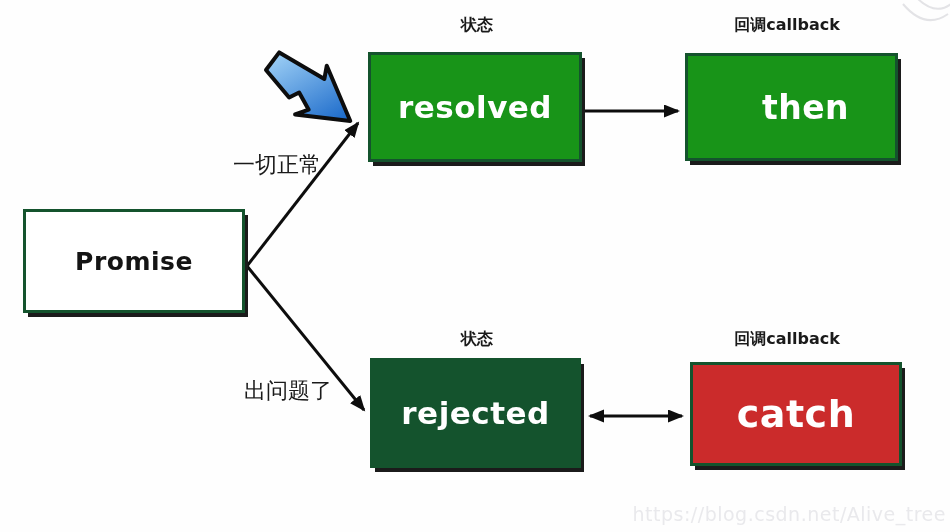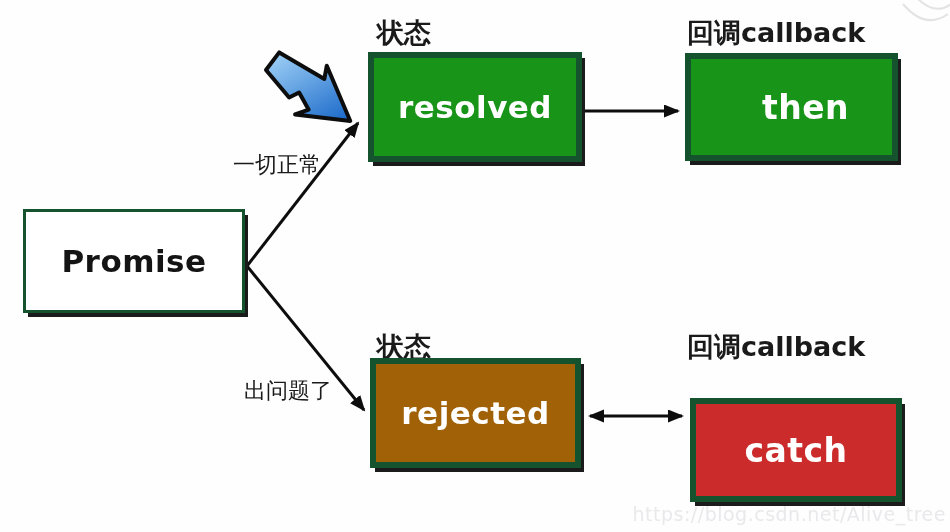--- a/index.html
+++ b/index.html
@@ -20,43 +20,43 @@
     left: 0; top: 0;
     width: 950px; height: 532px;
     z-index: 1;
   }
   .node {
     position: absolute;
     z-index: 2;
     display: flex;
     align-items: center;
     justify-content: center;
-    border: 6px solid #14532d;
+    border: 3px solid #14532d;
     box-shadow: 4px 5px 0 -1px #1b1b1b;
     color: #ffffff;
     font-weight: bold;
     letter-spacing: 0.5px;
   }
   .node-promise {
     left: 23px; top: 209px; width: 222px; height: 104px;
     background: #ffffff;
     color: #141414;
-    font-size: 31px;
+    font-size: 25px;
     border-width: 3px;
   }
   .node-resolved { left: 368px; top: 52px;  width: 214px; height: 110px; font-size: 31px; }
   .node-then     { left: 685px; top: 53px;  width: 213px; height: 108px; font-size: 33px; }
   .node-rejected { left: 370px; top: 358px; width: 211px; height: 110px; font-size: 31px; }
-  .node-catch    { left: 690px; top: 362px; width: 212px; height: 104px; font-size: 33px; margin-top: 36px; }
+  .node-catch    { left: 690px; top: 362px; width: 212px; height: 104px; font-size: 38px; }
   .col-header {
     position: absolute;
     z-index: 2;
     width: 200px;
-    text-align: left;
-    font-size: 27px;
+    text-align: center;
+    font-size: 16px;
     font-weight: 600;
     color: #1a1a1a;
   }
   .hdr-state-top     { left: 377px; top: 15px; }
   .hdr-callback-top  { left: 687px; top: 15px; }
   .hdr-state-bottom  { left: 377px; top: 329px; }
   .hdr-callback-bottom { left: 687px; top: 329px; }
   .edge-label {
     position: absolute;
     z-index: 2;
@@ -111,21 +111,21 @@
   </svg>
 
   <div class="col-header hdr-state-top">状态</div>
   <div class="col-header hdr-callback-top">回调callback</div>
   <div class="col-header hdr-state-bottom">状态</div>
   <div class="col-header hdr-callback-bottom">回调callback</div>
 
   <div class="node node-promise">Promise</div>
   <div class="node node-resolved" style="background: rgb(24, 148, 24);">resolved</div>
   <div class="node node-then" style="background: rgb(24, 148, 24); padding-left: 28px;">then</div>
-  <div class="node node-rejected" style="background: #a16207;">rejected</div>
+  <div class="node node-rejected" style="background: #14532d;">rejected</div>
   <div class="node node-catch" style="background: rgb(203, 43, 43);">catch</div>
 
   <div class="edge-label lbl-success">一切正常</div>
   <div class="edge-label lbl-failure">出问题了</div>
 
   <div class="watermark" style="color: rgb(233, 233, 236);">https://blog.csdn.net/Alive_tree</div>
 
 </div>
 
 </body></html>

